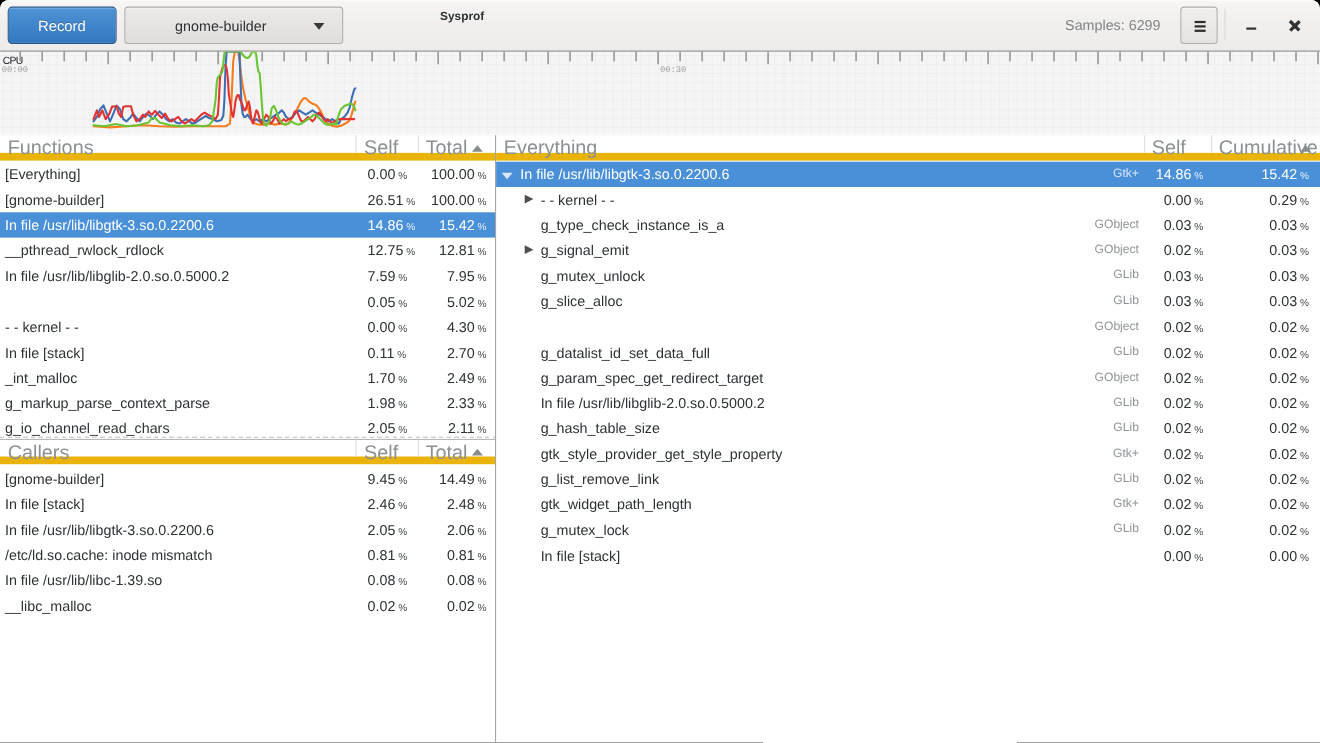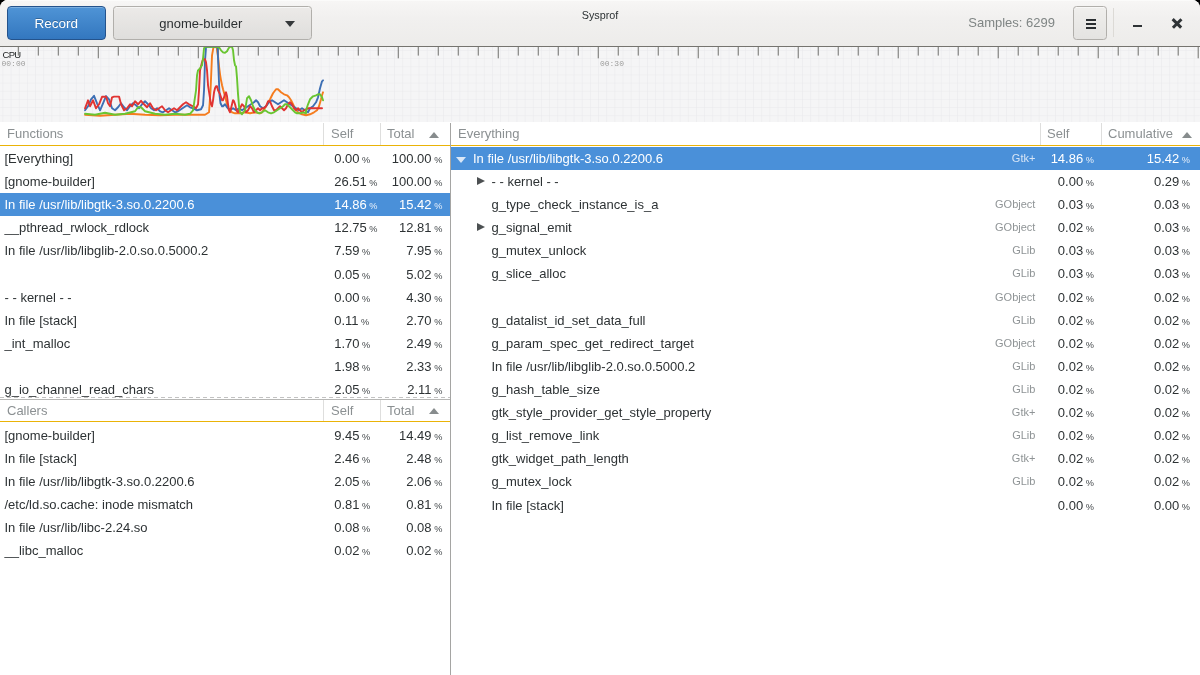--- a/index.html
+++ b/index.html
@@ -2,40 +2,40 @@
 <html><head><meta charset="utf-8"><title>Sysprof</title><style>
 *{margin:0;padding:0;box-sizing:border-box}
 html,body{width:1200px;height:675px;background:#000;font-family:"Liberation Sans",sans-serif;overflow:hidden}
 #win{position:absolute;left:0;top:0;width:1200px;height:675px;background:#fff;border-radius:8px 8px 0 0;overflow:hidden}
 
 #hb{position:absolute;left:0;top:0;width:1200px;height:47px;background:linear-gradient(#f7f6f5,#f1f0ef 40%,#edecea);border-bottom:1px solid #75746f;box-shadow:inset 0 1px 0 #fbfbfa}
 #rec{position:absolute;left:7px;top:5.5px;width:98.5px;height:34px;border-radius:4px;border:1px solid #24538c;background:linear-gradient(#4f94d6,#3377bf);color:#fff;font-size:13.5px;line-height:33px;text-align:center;text-shadow:0 -1px 0 rgba(0,0,0,.25);box-shadow:inset 0 1px 0 rgba(255,255,255,.25)}
 #combo{position:absolute;left:112.5px;top:5.5px;width:199.5px;height:34px;border-radius:3.5px;border:1px solid #b1afab;background:linear-gradient(#eceae8,#dfdedc);box-shadow:inset 0 1px 0 rgba(255,255,255,.55)}
 #combo .lbl{position:absolute;left:0;right:23px;top:0;bottom:0;text-align:center;font-size:13px;line-height:33px;color:#2c3032}
 #combo .car{position:absolute;right:16px;top:14px;width:0;height:0;border:5.5px solid transparent;border-top:6.5px solid #35393b;border-bottom:none}
-#title{position:absolute;left:400px;width:400px;top:8.5px;text-align:center;font-size:10.8px;font-weight:normal;color:#2b3133}
+#title{position:absolute;left:400px;width:400px;top:8.5px;font-size:10.8px;font-weight:bold;color:#2b3133}
 #subtitle{position:absolute;left:350px;width:500px;top:23px;text-align:center;font-size:10.9px;color:#8b8f90}
 #samples{position:absolute;left:855px;width:200px;top:0;height:45px;line-height:45px;text-align:right;font-size:13px;color:#7f8584}
 #menub{position:absolute;left:1072.5px;top:5.5px;width:34.5px;height:34px;border-radius:3.5px;border:1px solid #b1afab;background:linear-gradient(#f0efed,#e4e3e1);box-shadow:inset 0 1px 0 rgba(255,255,255,.55)}
 #menub .b{position:absolute;left:12.3px;width:10.4px;height:2px;background:#2a2e31}
 #hsep{position:absolute;left:1113px;top:8px;width:1px;height:29px;background:#dcdad6}
 #minb{position:absolute;left:1133px;top:24.7px;width:8.5px;height:2.6px;background:#2f3336}
 #closeb{position:absolute;left:1172px;top:18.7px;width:9.7px;height:9px}
 #closeb:before,#closeb:after{content:"";position:absolute;left:-1.3px;top:3.2px;width:12.3px;height:2.6px;background:#2f3336}
 #closeb:before{transform:rotate(45deg)}
 #closeb:after{transform:rotate(-45deg)}
 
 #graph{position:absolute;left:0;top:46.9px;width:1200px;height:75.6px}
 #chart{display:block}
 .cpu{font:9.5px "Liberation Sans",sans-serif;fill:#1a1d1f;letter-spacing:-0.7px}
 .tm{font:8px "Liberation Mono",monospace;fill:#9c9c9b}
 #gline{position:absolute;left:0;top:122.5px;width:1200px;height:1px;background:#e3e1de}
 
 #vsep{position:absolute;left:450px;top:122.5px;width:1px;height:552.5px;background:#a5a5a3}
-.hdr{position:absolute;background:#fff;border-bottom:1px solid #eab308;font-size:13px;color:#8b9092}
+.hdr{position:absolute;background:#fff;border-bottom:7px solid #eab308;font-size:18px;color:#8b9092}
 .hdr .t{position:absolute;top:0;line-height:22px}
 .csep{position:absolute;top:0;bottom:0;width:1px;background:#dededd}
 .sortup{position:absolute;width:0;height:0;border:5px solid transparent;border-bottom:6.5px solid #878c8d;border-top:none;top:8.5px}
 #fhdr{left:0;top:123.4px;width:450px;height:23.1px}
 #chdr{left:0;top:399.5px;width:450px;height:22.9px}
 #dhdr{left:451px;top:123.4px;width:749px;height:23.1px}
 #dash{position:absolute;left:0;top:396.8px;width:450px;height:1px;background:repeating-linear-gradient(90deg,#c2c2c2 0 4px,transparent 4px 7px)}
 #solid{position:absolute;left:0;top:399px;width:450px;height:1px;background:#b7b7b5}
 
 .r,.dr{position:absolute;height:23.1px;font-size:13px;color:#2d3234;white-space:nowrap}
@@ -205,20 +205,21 @@
         <span class="nm">In file [stack]</span>
         <span class="v v1">0.11<i>&nbsp;%</i></span>
         <span class="v v2">2.70<i>&nbsp;%</i></span>
       </div>
       <div class="r" style="top:331.8px">
         <span class="nm">_int_malloc</span>
         <span class="v v1">1.70<i>&nbsp;%</i></span>
         <span class="v v2">2.49<i>&nbsp;%</i></span>
       </div>
       <div class="r" style="top:354.9px">
+        <span class="nm">g_markup_parse_context_parse</span>
         <span class="v v1">1.98<i>&nbsp;%</i></span>
         <span class="v v2">2.33<i>&nbsp;%</i></span>
       </div>
       <div class="r" style="top:378.0px">
         <span class="nm">g_io_channel_read_chars</span>
         <span class="v v1">2.05<i>&nbsp;%</i></span>
         <span class="v v2">2.11<i>&nbsp;%</i></span>
       </div>
     </div>
 <div id="dash"></div>
@@ -246,21 +247,21 @@
         <span class="nm">In file /usr/lib/libgtk-3.so.0.2200.6</span>
         <span class="v v1">2.05<i>&nbsp;%</i></span>
         <span class="v v2">2.06<i>&nbsp;%</i></span>
       </div>
       <div class="r" style="top:493.0px">
         <span class="nm">/etc/ld.so.cache: inode mismatch</span>
         <span class="v v1">0.81<i>&nbsp;%</i></span>
         <span class="v v2">0.81<i>&nbsp;%</i></span>
       </div>
       <div class="r" style="top:516.1px">
-        <span class="nm">In file /usr/lib/libc-2.24.so</span>
+        <span class="nm">In file /usr/lib/libc-1.39.so</span>
         <span class="v v1">0.08<i>&nbsp;%</i></span>
         <span class="v v2">0.08<i>&nbsp;%</i></span>
       </div>
       <div class="r" style="top:539.2px">
         <span class="nm">__libc_malloc</span>
         <span class="v v1">0.02<i>&nbsp;%</i></span>
         <span class="v v2">0.02<i>&nbsp;%</i></span>
       </div>
     </div>
 <div id="dhdr" class="hdr">

